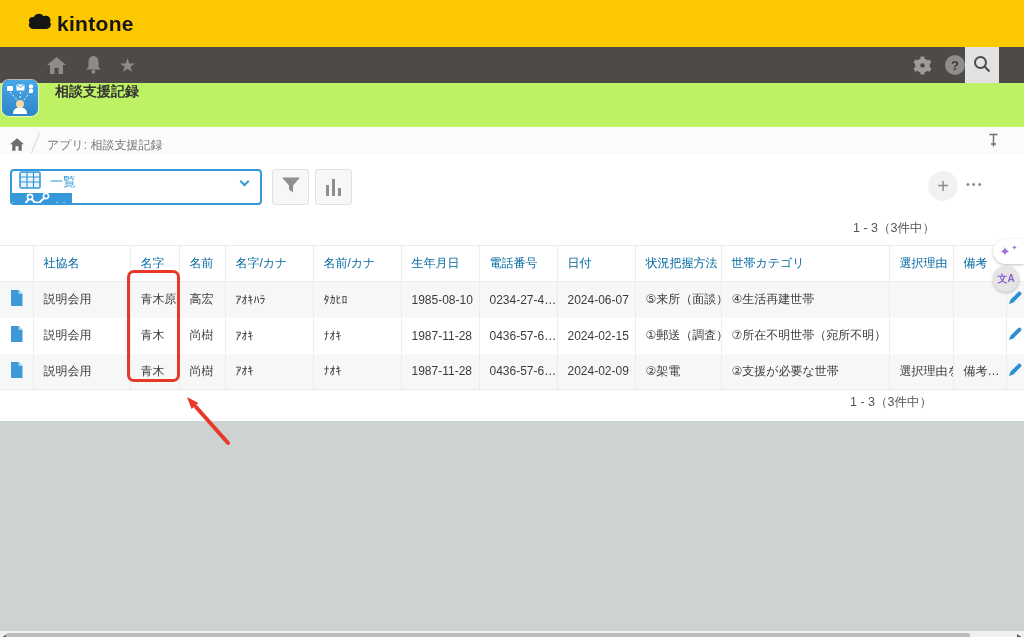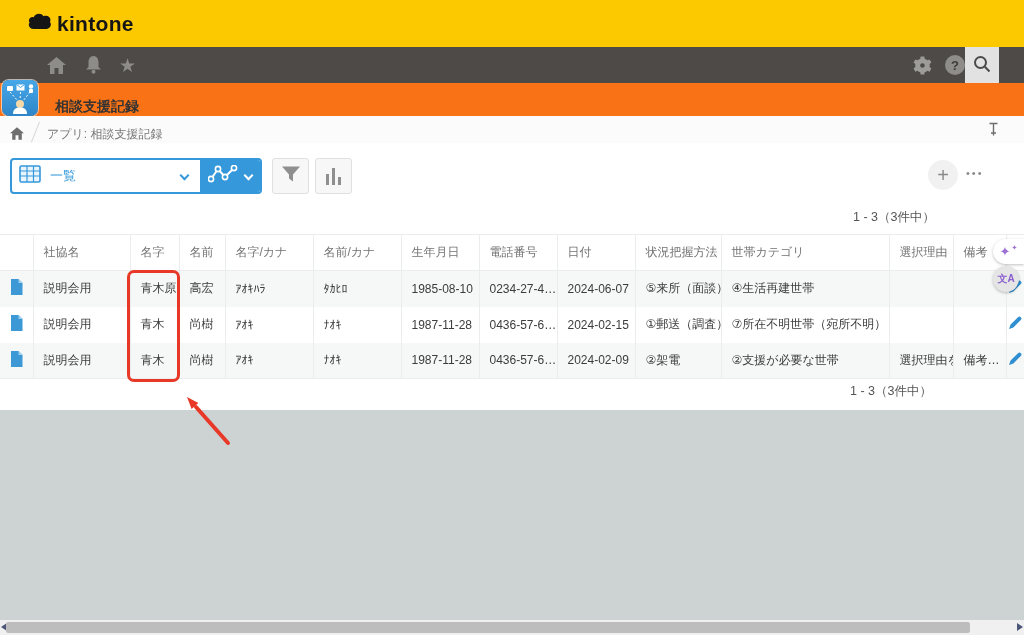--- a/index.html
+++ b/index.html
@@ -32,56 +32,56 @@
   .nav-star { margin-left:17px; color:#8E8C89; font-size:19px; line-height:1; }
   .nav-right { position:absolute; right:0; top:0; height:36px; display:flex; align-items:center; }
   .help-circle { width:20px; height:20px; border-radius:50%; background:#8F8D8A; color:#3E3C3A;
     font-size:13px; font-weight:bold; display:flex; align-items:center; justify-content:center; margin-left:13px; cursor:pointer; }
   .search-input { width:171px; height:36px; border:none; outline:none; padding:0 8px; font-size:12px;
     margin-left:8px; color:#333; font-family:inherit; }
   .search-input::placeholder { color:#8E8E8E; }
   .search-btn { width:34px; height:36px; background:#E2E2E2; border:none; display:flex; align-items:center;
     justify-content:center; cursor:pointer; margin-right:25px; }
   
-  .app-header { height:33px; background:#f97316; display:flex; align-items:flex-end; }
+  .app-header { height:44px; background:#bef264; display:flex; align-items:flex-start; }
   .app-title { margin-left:55px; font-size:14px; font-weight:bold; color:#333; }
   .app-icon { position:absolute; left:2px; top:80px; width:36px; height:36px; border-radius:7px;
     background:linear-gradient(#47A7E8,#2E86C9); z-index:6; box-shadow:0 0 0 1px rgba(255,255,255,.6); }
   
   .breadcrumb { height:27px; background:#FBFBFB; display:flex; align-items:flex-end; position:relative;
     font-size:12px; color:#777; }
   .crumb-home { margin-left:10px; cursor:pointer; }
   .crumb-sep { width:1px; height:22px; background:#D8D8D8; transform:rotate(22deg); margin:0 11px; }
   .crumb-link { cursor:pointer; }
   .pin-btn { position:absolute; right:25px; top:6px; cursor:pointer; }
   
   .content { position:relative; height:267px; background:#fff; }
   .view-selector { position:absolute; left:10px; top:15px; width:252px; height:36px;
-    border:2px solid #3498DB; border-radius:4px; display:flex; overflow:hidden; background:#fff; }
+    border:2px solid #3498DB; border-radius:4px; display:flex; overflow:hidden; background:#fff;flex-direction:column; }
   .vs-white { flex:1; display:flex; align-items:center; padding-left:7px; cursor:pointer; }
   .vs-label { color:#3498DB; font-size:13px; margin-left:9px; }
   .vs-chev { margin-left:auto; margin-right:12px; border-color:#3498DB; margin-top:-2px; }
   .vs-blue { width:60px; background:#3498DB; display:flex; align-items:center; justify-content:center; gap:7px; cursor:pointer; }
   .sq-btn { position:absolute; top:15px; width:37px; height:36px; background:#F7F7F7;
     border:1px solid #E0E0E0; border-radius:3px; display:flex; align-items:center; justify-content:center; cursor:pointer; }
   .filter-btn { left:272px; }
   .chart-btn { left:315px; }
   .bars { display:flex; align-items:flex-end; gap:3px; height:17px; }
   .bars i { display:block; width:3px; background:#8F8F8F; }
   .plus-btn { position:absolute; left:928px; top:17px; width:30px; height:30px; border-radius:50%;
     background:#F1F1F1; color:#8A8A8A; font-size:20px; font-weight:300; display:flex; align-items:center;
     justify-content:center; cursor:pointer; line-height:1; }
   .more-btn { position:absolute; left:966px; top:24px; color:#8A8A8A; font-size:11px; letter-spacing:2px; cursor:pointer; }
   .range { position:absolute; font-size:12.5px; color:#555; }
   .range-top { right:89px; top:66px; }
   .range-bottom { right:92px; top:240px; }
   
   table.records { position:absolute; left:0; top:91px; width:1024px; border-collapse:collapse;
     table-layout:fixed; font-size:12px; color:#3C3C3C; border-top:1px solid #EAECED; }
-  table.records th { height:36px; font-weight:normal; color:#737373; text-align:left; padding:0 2px 0 10px;
+  table.records th { height:36px; font-weight:normal; color:#0369a1; text-align:left; padding:0 2px 0 10px;
     border-right:1px solid #EAECED; border-bottom:1px solid #EAECED; background:#fff; white-space:nowrap;
     overflow:hidden; cursor:pointer; }
   table.records td { height:36px; padding:0 2px 0 10px; border-right:1px solid #EAECED;
     white-space:nowrap; overflow:hidden; }
   table.records th:first-child, table.records td:first-child { padding:0; }
   table.records th:last-child, table.records td:last-child { border-right:none; padding:0; text-align:center; }
   tr.shaded td { background:#F6F7F7; }
   tr.rec:last-child td { border-bottom:1px solid #EAECED; }
   td.icon-cell { text-align:center; }
   

